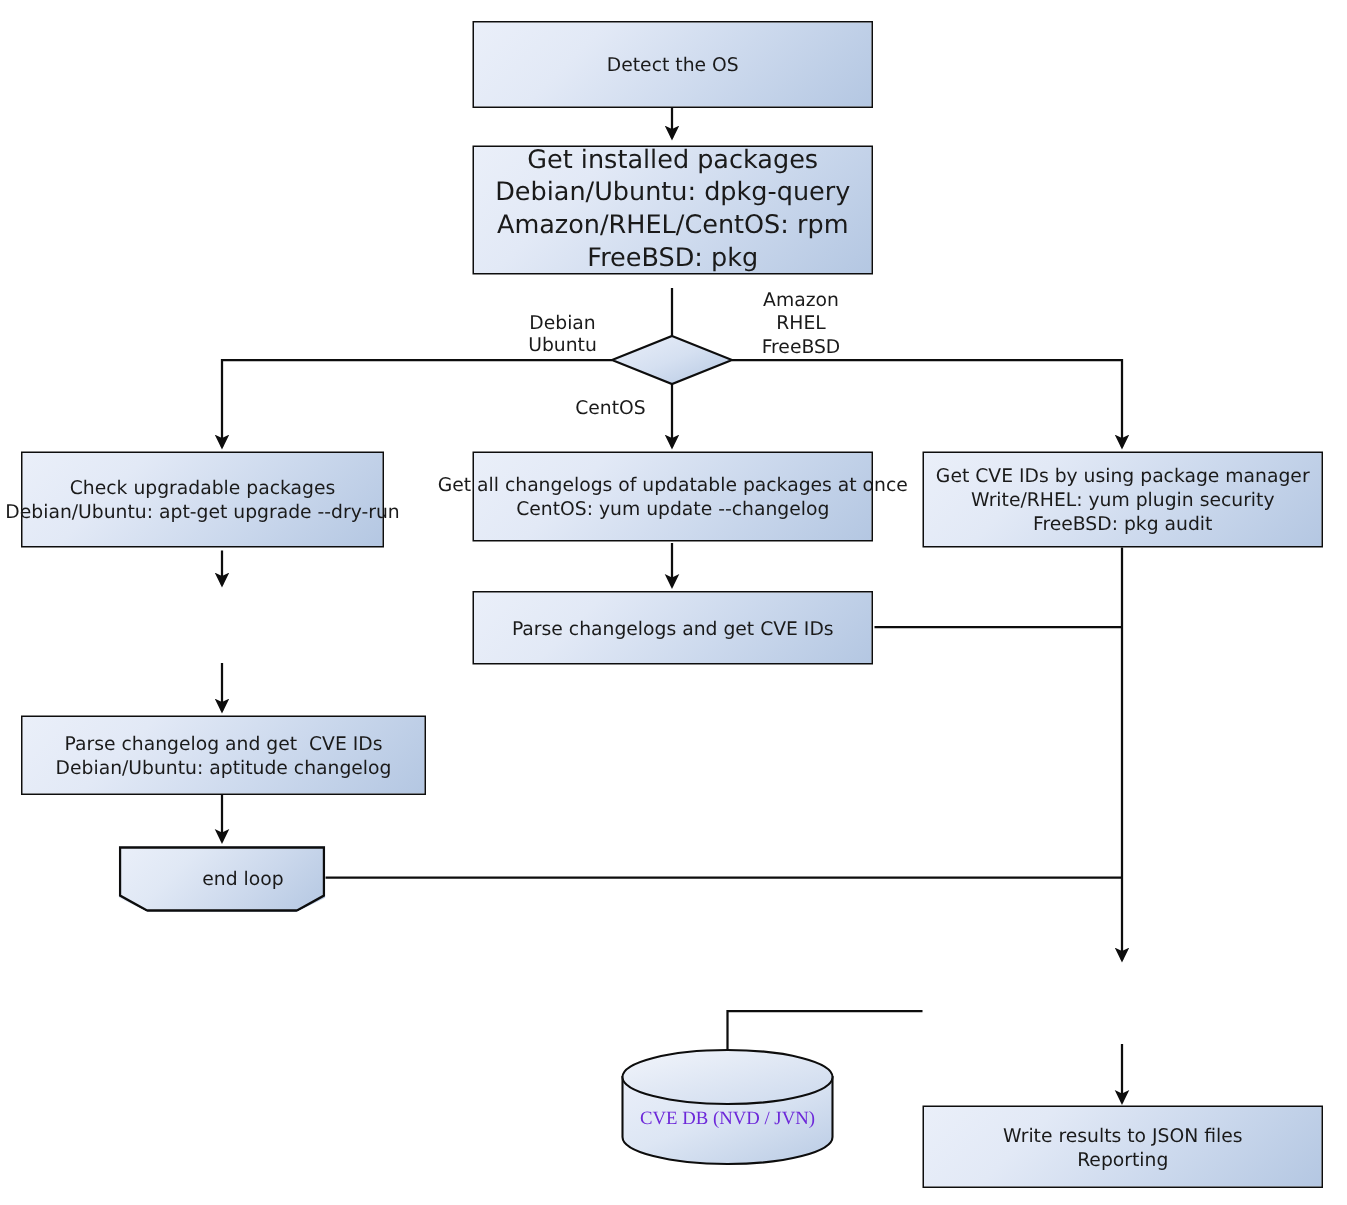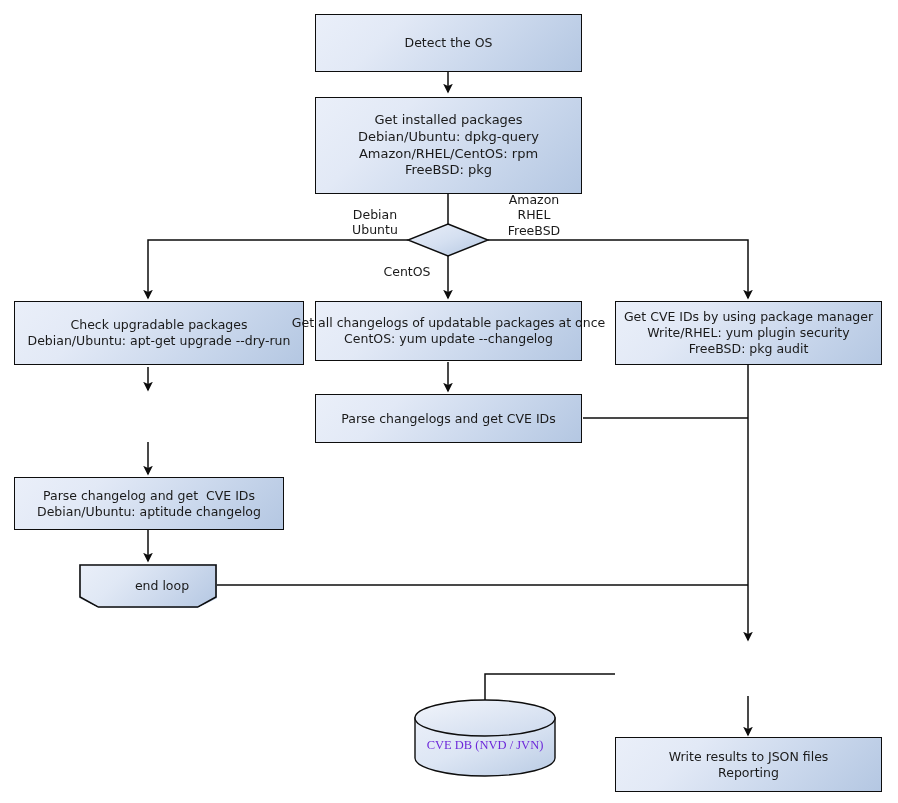--- a/index.html
+++ b/index.html
@@ -160,39 +160,39 @@
     <g>
       <path d="M 415 718 L 415 758 A 70 18 0 0 0 555 758 L 555 718 Z" fill="url(#dbBody)" stroke="#0d0d0d" stroke-width="1.4"></path>
       <ellipse cx="485" cy="718" rx="70" ry="18" fill="url(#dbTop)" stroke="#0d0d0d" stroke-width="1.4"></ellipse>
     </g>
   </svg>
 
   <div class="node proc" style="left:315px; top:14px; width:267px; height:58px; font-size:12.5px;">
     <span class="node-label">Detect the OS</span>
   </div>
 
-  <div class="node proc" style="left:315px; top:97px; width:267px; height:97px; font-size:13px;">
+  <div class="node proc" style="left:315px; top:97px; width:267px; height:86px; font-size:17px;">
     <span class="node-label">Get installed packages
 Debian/Ubuntu: dpkg-query
 Amazon/RHEL/CentOS: rpm
 FreeBSD: pkg</span>
   </div>
 
   <div class="diamond-wrap" style="left:408px; top:224px; width:80px; height:32px;"></div>
 
   <div class="edge-label" style="left:336px; top:207px; width:78px; font-size:12.5px;">Debian
 Ubuntu</div>
 
   <div class="edge-label" style="left:487px; top:192px; width:94px; font-size:12.5px;">Amazon
 RHEL
 FreeBSD</div>
 
   <div class="edge-label" style="left:374px; top:264px; width:66px; font-size:12.5px;">CentOS</div>
 
-  <div class="node proc" style="left:14px; top:301px; width:290px; height:64px; font-size:12.5px;">
+  <div class="node proc" style="left:14px; top:301px; width:242px; height:64px; font-size:12.5px;">
     <span class="node-label">Check upgradable packages
 Debian/Ubuntu: apt-get upgrade --dry-run</span>
   </div>
 
   <div class="node proc" style="left:315px; top:301px; width:267px; height:60px; font-size:12.5px;">
     <span class="node-label">Get all changelogs of updatable packages at once
 CentOS: yum update --changelog</span>
   </div>
 
   <div class="node proc" style="left:615px; top:301px; width:267px; height:64px; font-size:12.5px;">

